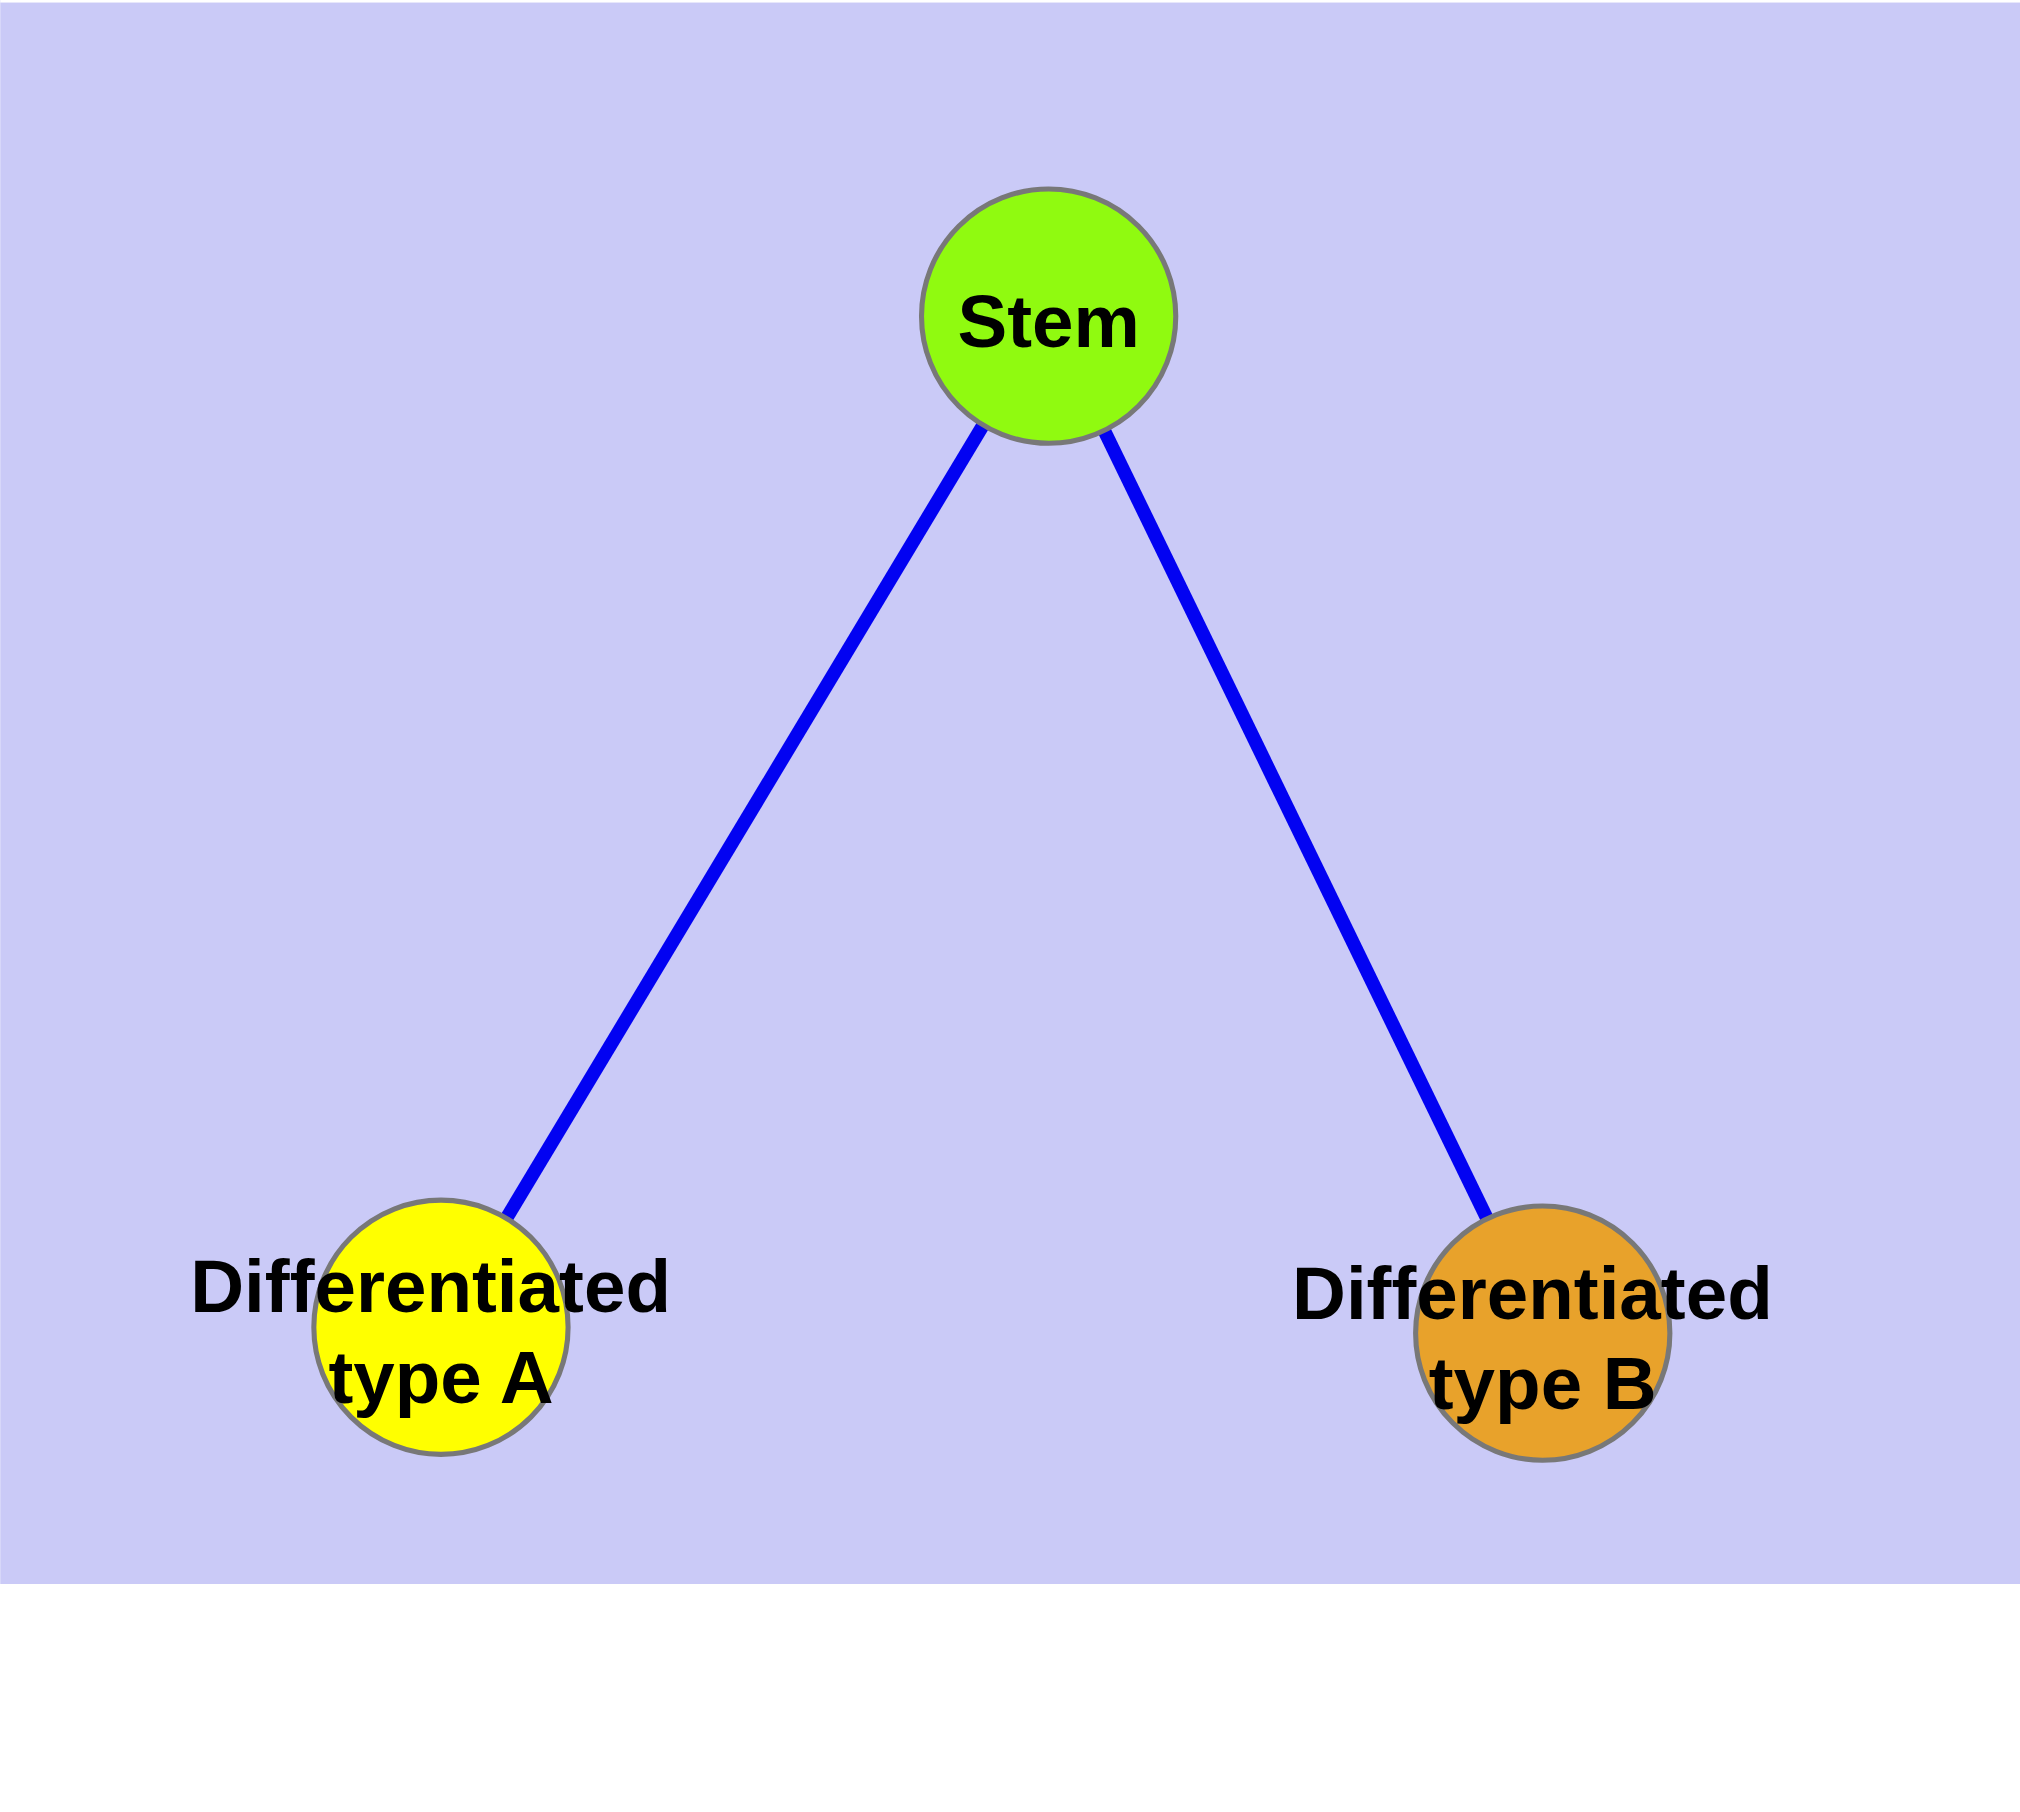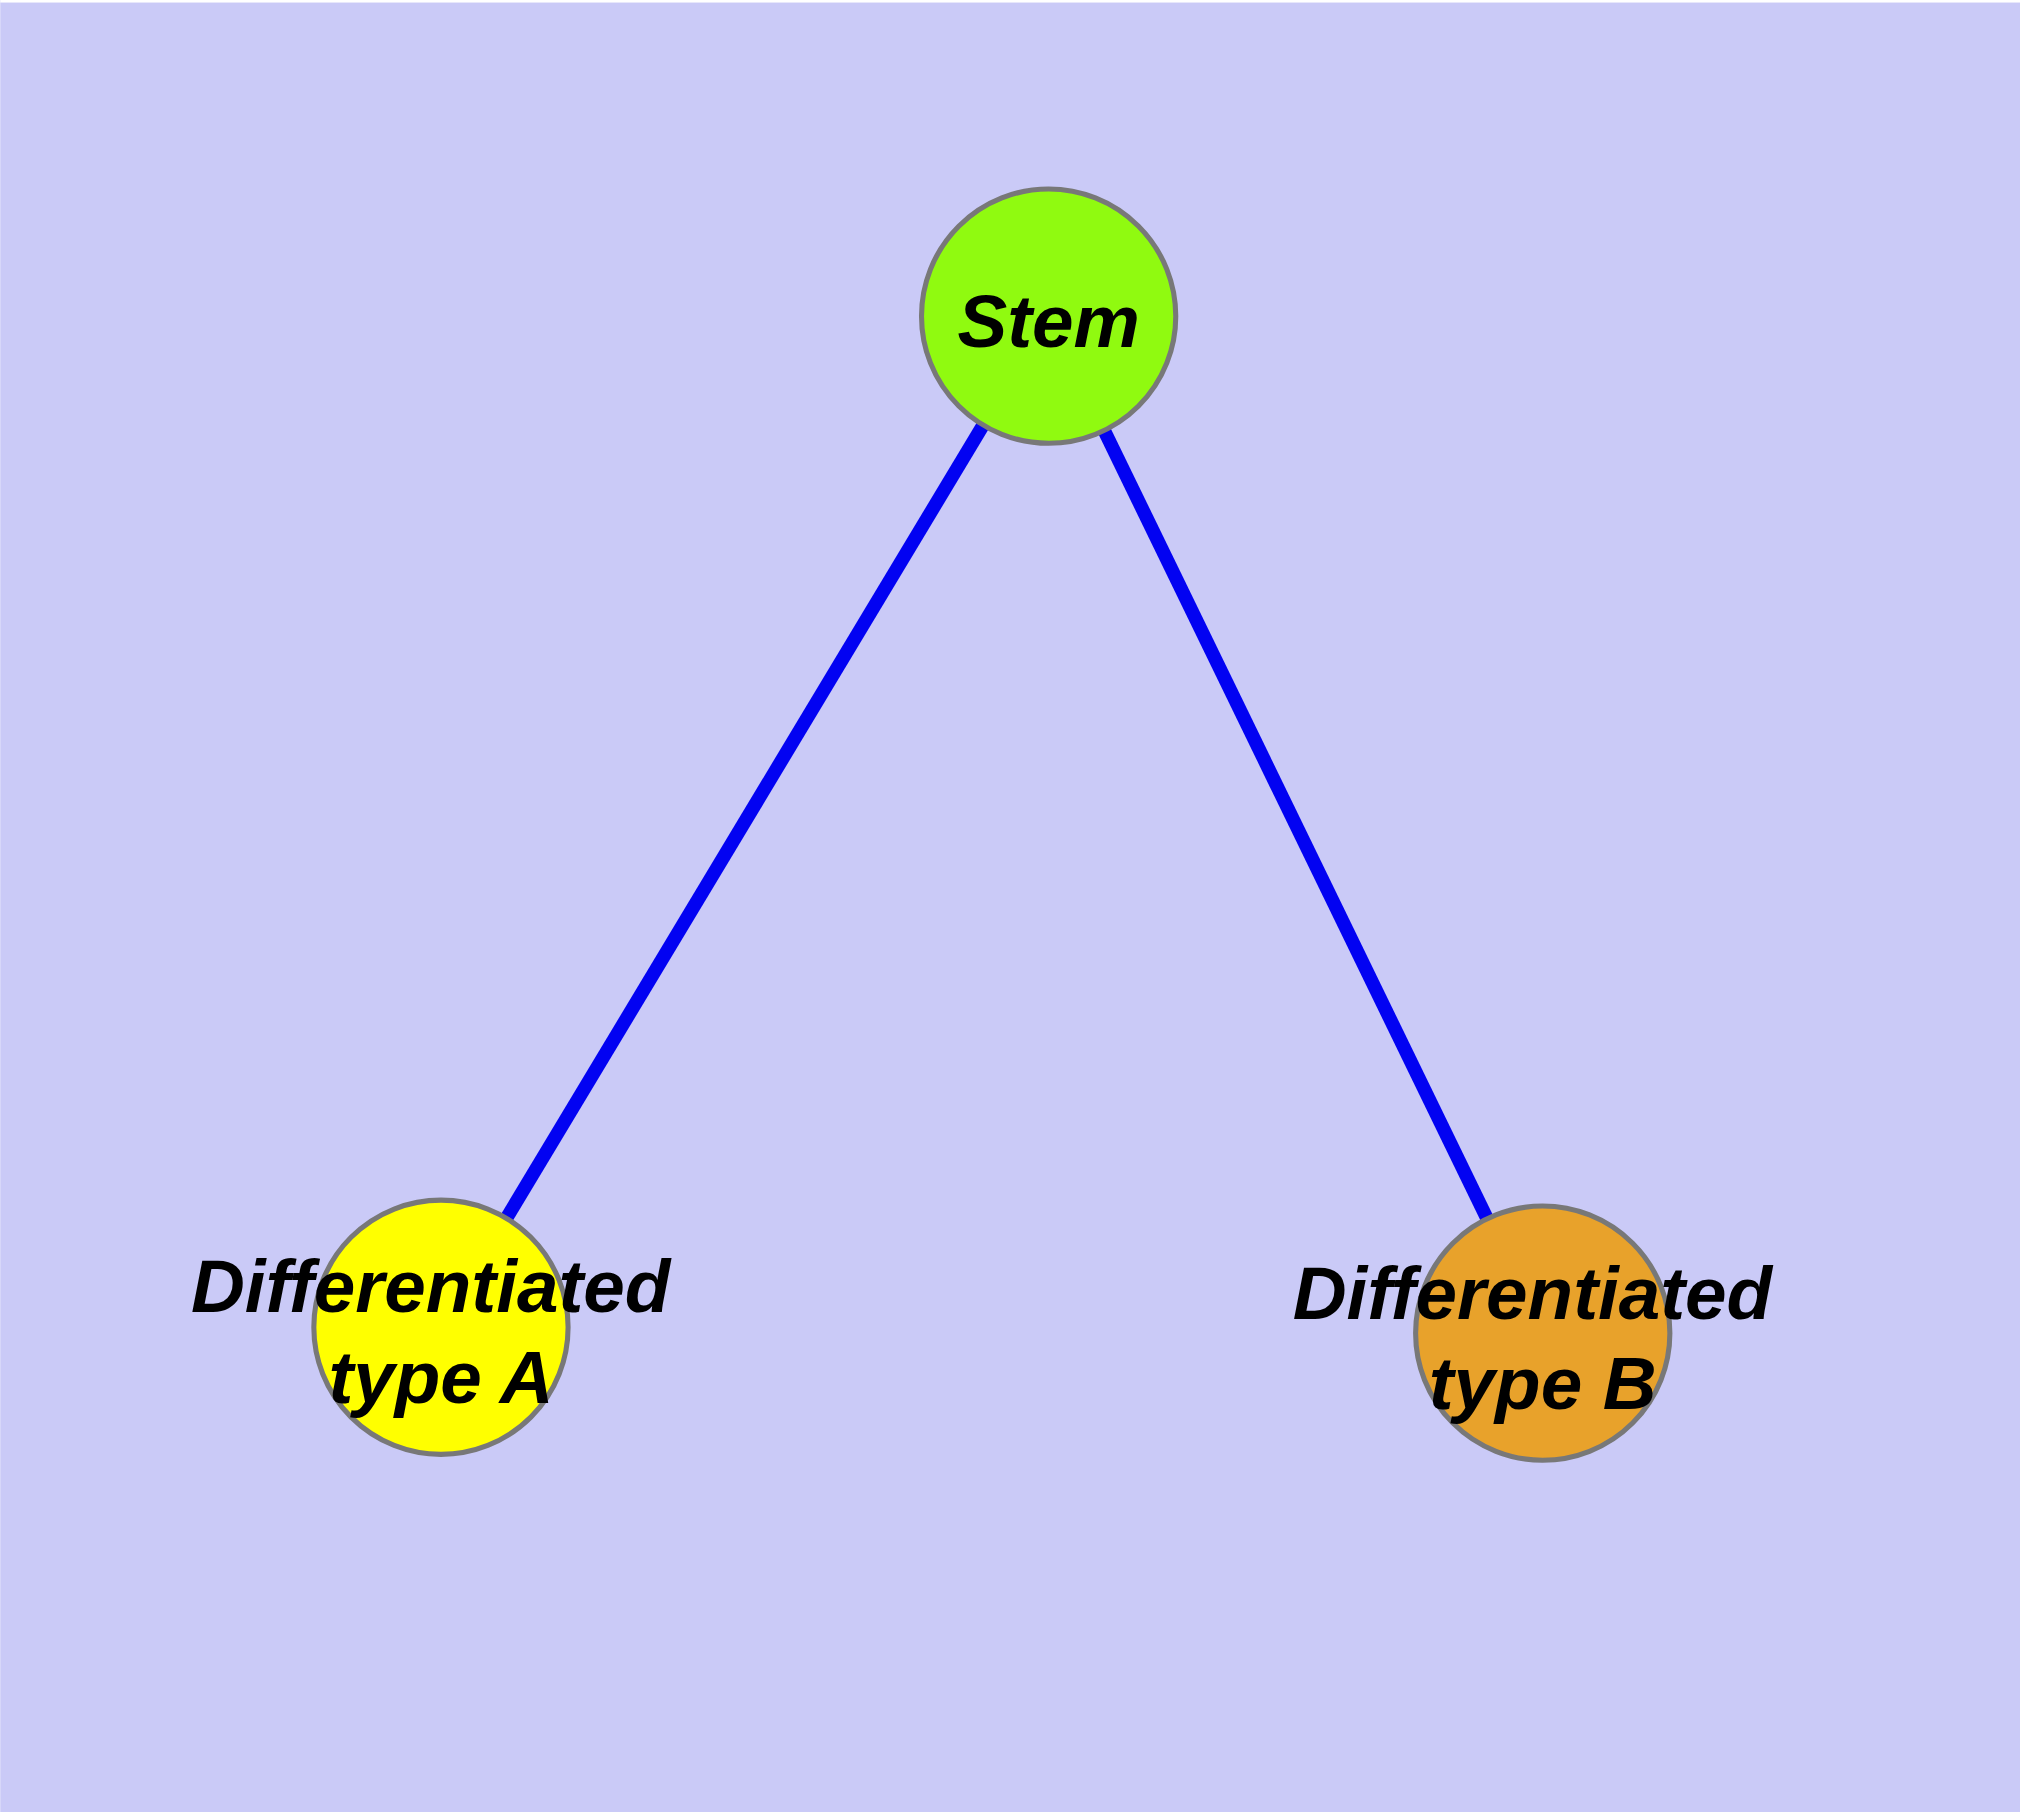--- a/index.html
+++ b/index.html
@@ -3,23 +3,22 @@
 <meta charset="utf-8">
 <style>
   html, body {
     margin: 0;
     padding: 0;
     background: #ffffff;
   }
   .stage {
     position: relative;
     width: 2021px;
-    height: 1812px;
+    height: 1584px;
     overflow: hidden;
-    font-style: italic;
   }
   svg.graph {
     display: block;
     width: 2021px;
     height: 1812px;
   }
   .node-label, .node-label-line {
     font-family: "Liberation Sans", "DejaVu Sans", sans-serif;
     font-weight: bold;
     font-size: 88px;

